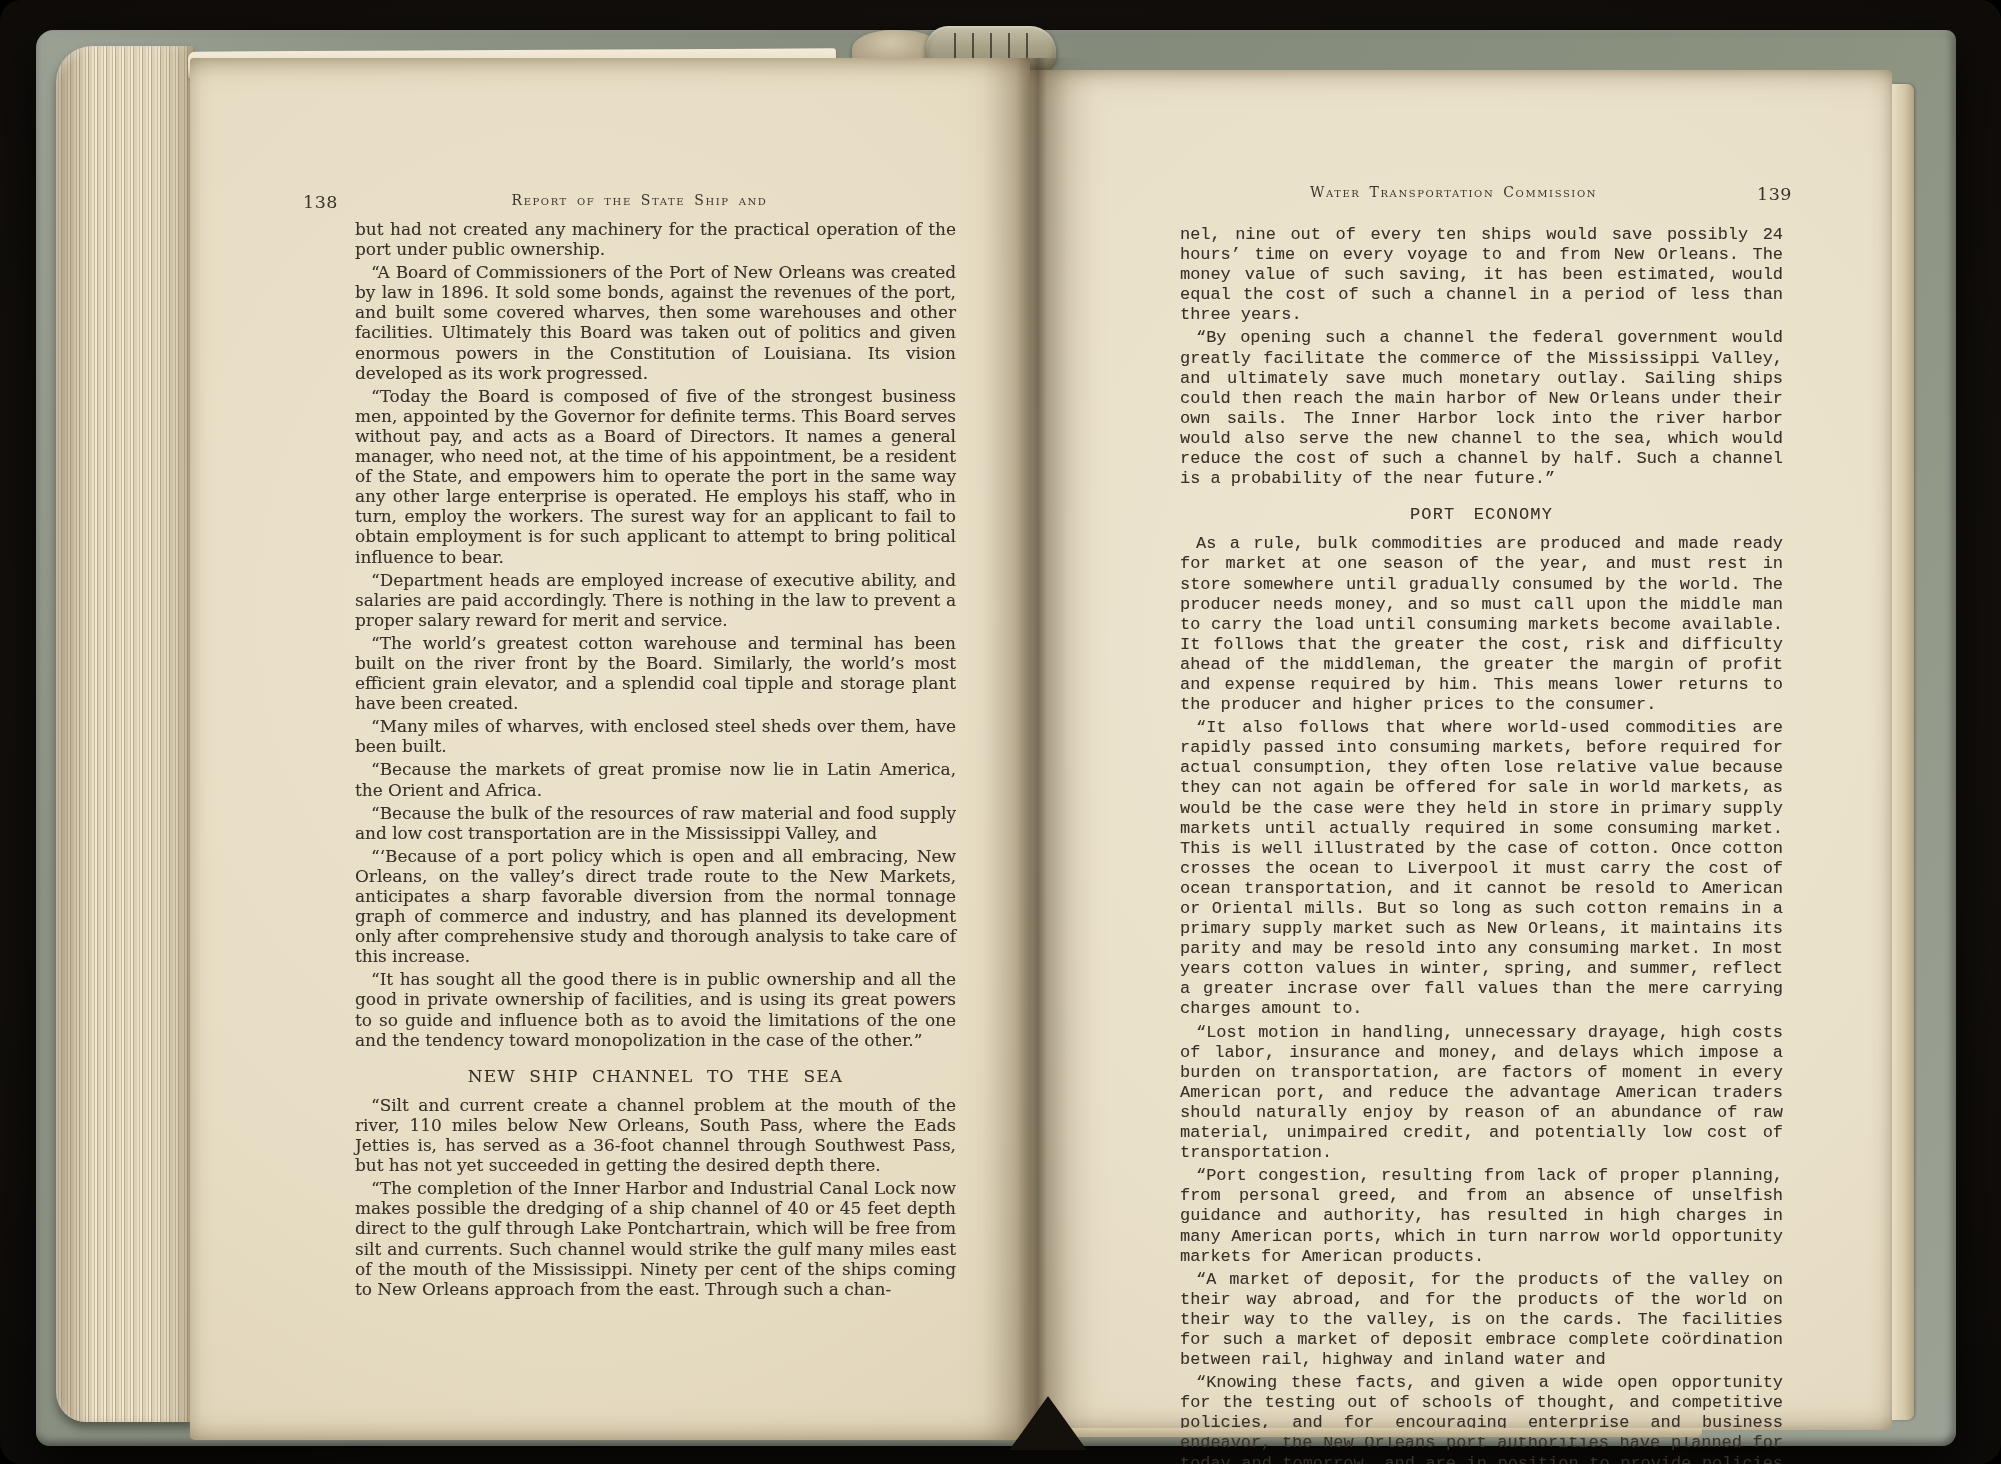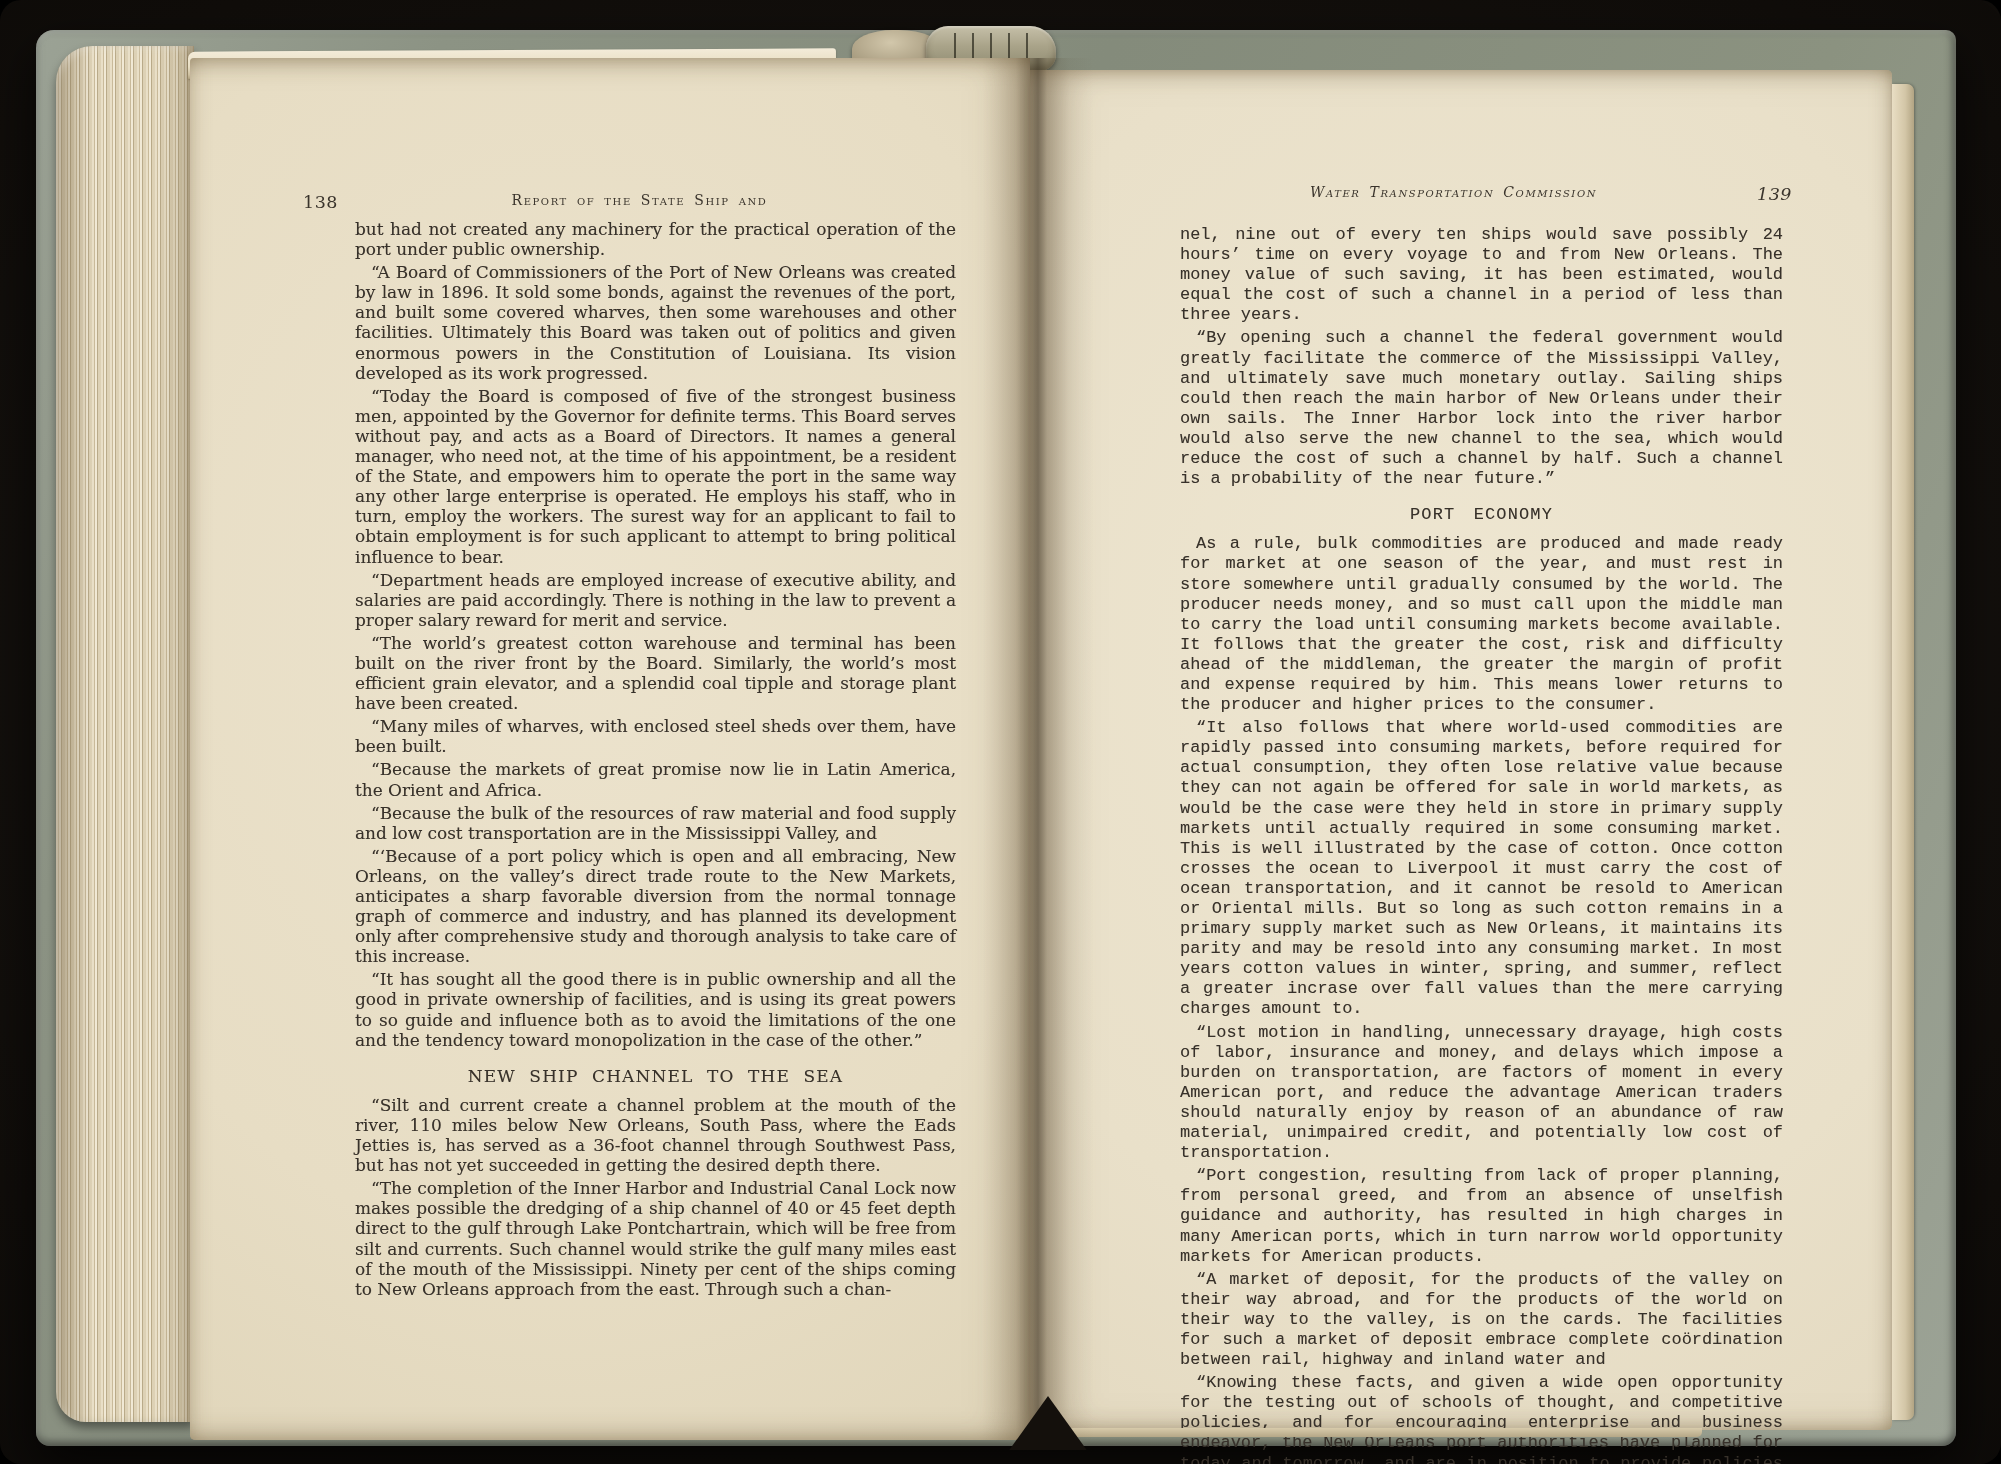--- a/index.html
+++ b/index.html
@@ -102,21 +102,21 @@
   .gutter-notch{
     position:absolute;left:1004px;top:1396px;width:88px;height:54px;
     background:#14100c;clip-path:polygon(6% 100%, 50% 0, 94% 100%);
   }
   
   .inner{position:absolute;top:0;}
   .page-left .inner{left:165px;width:601px;}
   .page-right .inner{left:150px;width:603px;}
   .running-row{position:relative;display:flex;justify-content:center;align-items:baseline;}
   .page-left .running-row{margin:134px 0 0 -52px;width:673px;}
-  .page-right .running-row{margin:114px 0 0 -65px;width:677px;font-style:italic;}
+  .page-right .running-row{margin:114px 0 0 -65px;width:677px;}
   .folio{position:absolute;font-size:17.5px;letter-spacing:.5px;color:#3a342c;}
   .page-left .folio{left:0;}
   .page-right .folio{right:0;}
   .running-title{
     font-variant:small-caps;font-size:14px;letter-spacing:1.6px;
     word-spacing:3px;color:#3a342c;white-space:nowrap;
   }
   .body-col{margin-top:11px;text-align:justify;font-size:16.9px;line-height:20.1px;
     text-shadow:.2px .2px 0 rgba(55,48,40,.3);}
   .page-right .body-col{margin-top:25px;font-family:Liberation Mono, monospace;}

